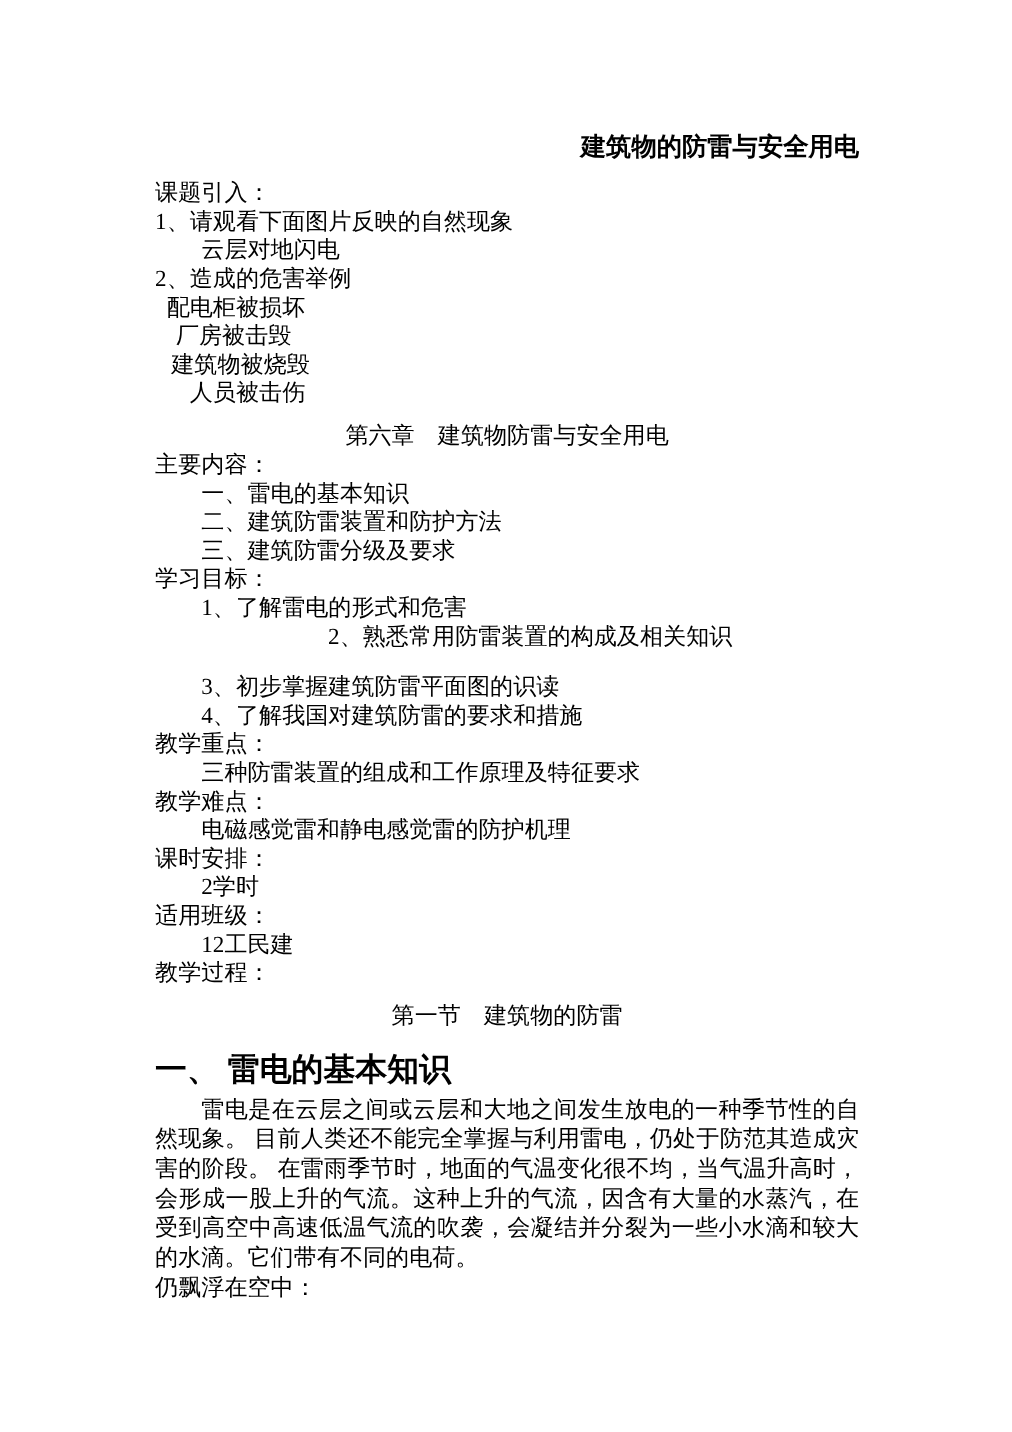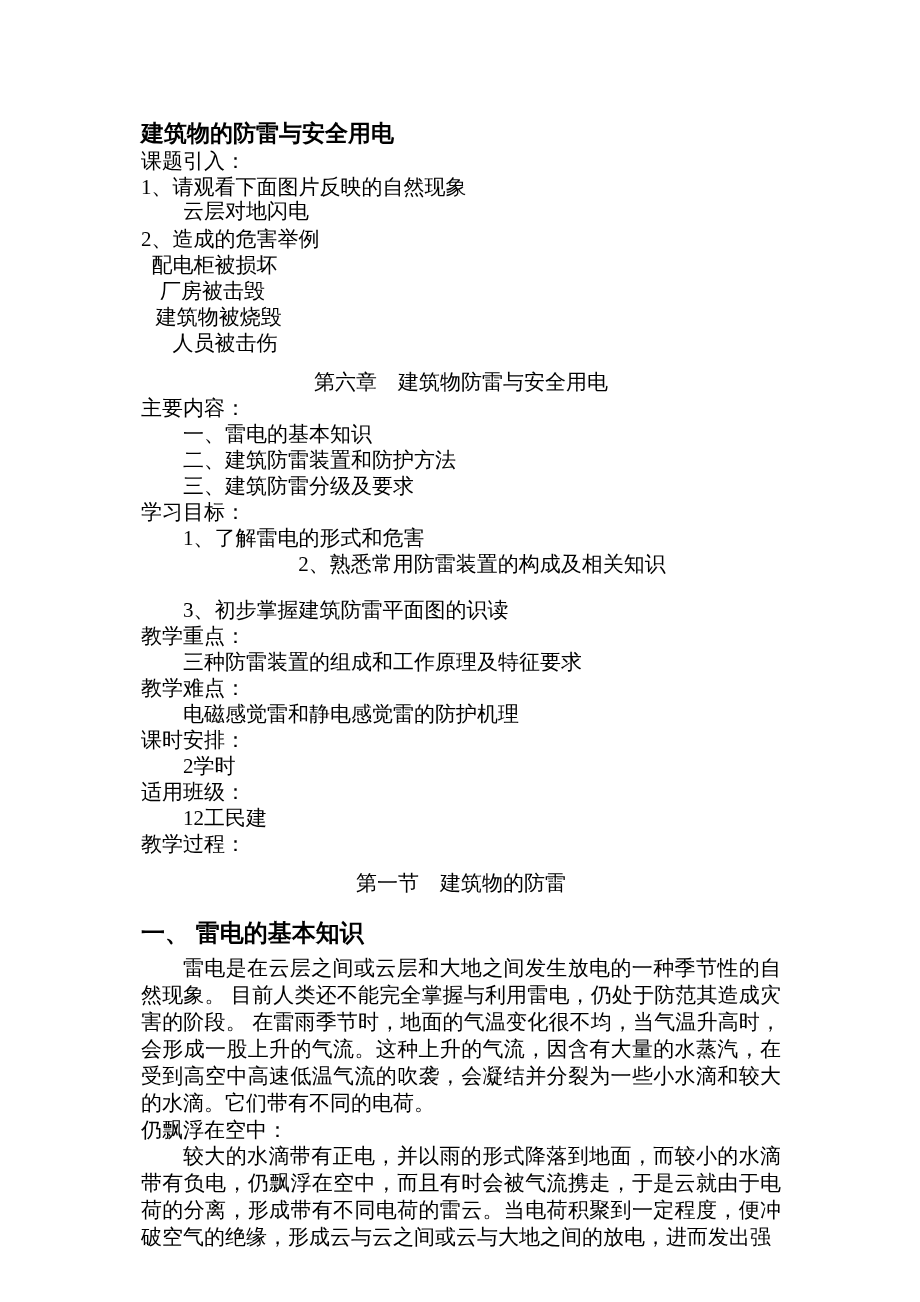--- a/index.html
+++ b/index.html
@@ -8,80 +8,81 @@
     width: 920px;
     height: 1302px;
     background: #ffffff;
     margin: 0 auto;
     padding: 118px 139px 40px 141px;
     font-family: "Liberation Serif", "DejaVu Serif", serif;
     color: #000000;
     overflow: hidden;
   }
   .doc-title {
-    text-align: left;
+    text-align: right;
     font-family: "Liberation Sans", "DejaVu Sans", sans-serif;
     font-weight: bold;
     font-size: 23px;
     line-height: 30px;
+    margin-bottom: 14px;
   }
   .line {
     font-size: 21px;
     line-height: 26px;
     white-space: pre-wrap;
   }
   .line.center { text-align: center; }
   .line.blank { height: 13px; }
   .line.heading {
     font-family: "Liberation Sans", "DejaVu Sans", sans-serif;
     font-weight: bold;
-    font-size: 24px;
+    font-size: 29px;
     line-height: 36px;
     margin: 6px 0 4px 0;
   }
   .line.para {
     text-indent: 2em;
     text-align: justify;
     line-height: 27px;
   }
 </style>
 </head>
 <body>
 
 <div class="page">
   <div class="doc-title">建筑物的防雷与安全用电</div>
   <div>
       <div class="line body">课题引入：</div>
       <div class="line body">1、请观看下面图片反映的自然现象</div>
-      <div class="line body" style="padding-left: 2em; font-family: Liberation Mono, monospace;">云层对地闪电</div>
+      <div class="line body" style="padding-left: 2em;">云层对地闪电</div>
       <div class="line body">2、造成的危害举例</div>
       <div class="line body" style="padding-left: 0.5em;">配电柜被损坏</div>
       <div class="line body" style="padding-left: 0.9em;">厂房被击毁</div>
       <div class="line body" style="padding-left: 0.7em;">建筑物被烧毁</div>
       <div class="line body" style="padding-left: 1.5em;">人员被击伤</div>
       <div class="line blank"></div>
       <div class="line center">第六章　建筑物防雷与安全用电</div>
       <div class="line body">主要内容：</div>
       <div class="line body" style="padding-left: 2em;">一、雷电的基本知识</div>
       <div class="line body" style="padding-left: 2em;">二、建筑防雷装置和防护方法</div>
       <div class="line body" style="padding-left: 2em;">三、建筑防雷分级及要求</div>
       <div class="line body">学习目标：</div>
       <div class="line body" style="padding-left: 2em;">1、了解雷电的形式和危害</div>
       <div class="line body" style="padding-left: 2em; text-align: center;">2、熟悉常用防雷装置的构成及相关知识</div>
       <div class="line body" style="padding-left: 2em; margin-top: 20px;">3、初步掌握建筑防雷平面图的识读</div>
+      <div class="line body" style="padding-left: 2em;">4、了解我国对建筑防雷的要求和措施</div>
       <div class="line body">教学重点：</div>
       <div class="line body" style="padding-left: 2em;">三种防雷装置的组成和工作原理及特征要求</div>
       <div class="line body">教学难点：</div>
       <div class="line body" style="padding-left: 2em;">电磁感觉雷和静电感觉雷的防护机理</div>
       <div class="line body">课时安排：</div>
       <div class="line body" style="padding-left: 2em;">2学时</div>
       <div class="line body">适用班级：</div>
       <div class="line body" style="padding-left: 2em;">12工民建</div>
       <div class="line body">教学过程：</div>
       <div class="line blank"></div>
       <div class="line center">第一节　建筑物的防雷</div>
       <div class="line blank"></div>
       <div class="line heading">一、 雷电的基本知识</div>
       <div class="line para">雷电是在云层之间或云层和大地之间发生放电的一种季节性的自然现象。 目前人类还不能完全掌握与利用雷电，仍处于防范其造成灾害的阶段。 在雷雨季节时，地面的气温变化很不均，当气温升高时，会形成一股上升的气流。这种上升的气流，因含有大量的水蒸汽，在受到高空中高速低温气流的吹袭，会凝结并分裂为一些小水滴和较大的水滴。它们带有不同的电荷。</div>
       <div class="line body">仍飘浮在空中：</div>
-      <div class="line para">较大的水滴带有正电，并以雨的形式降落到地面，而较小的水滴带有负电，仍飘浮在空中，而且有时会被气流携走，于是云就由于电荷的分离，形成带有不同电荷的雷云。当电荷积聚到一定程度，便冲破空气的绝缘，形成云与云之间或云与大地之间的放电，进而发出强</div>
     </div>
 </div>
 
 </body></html>

